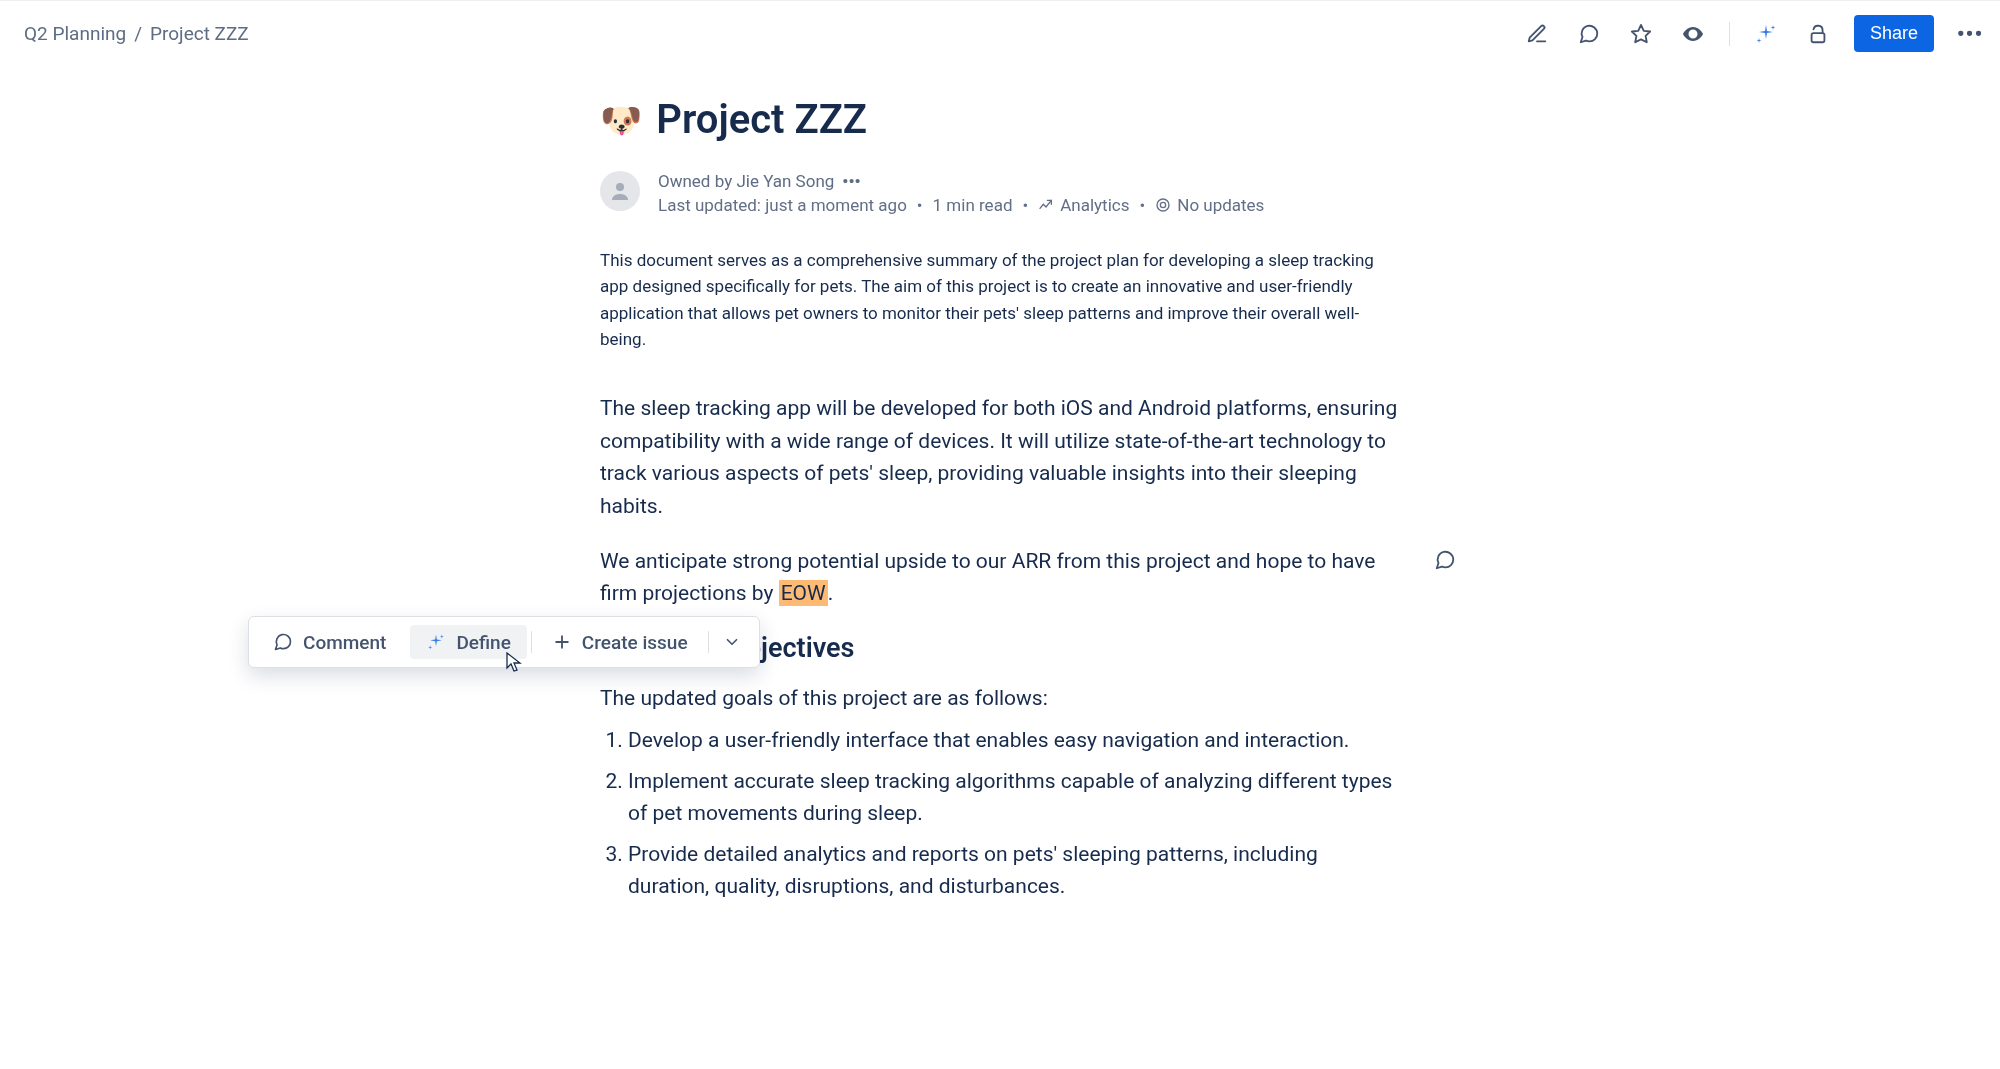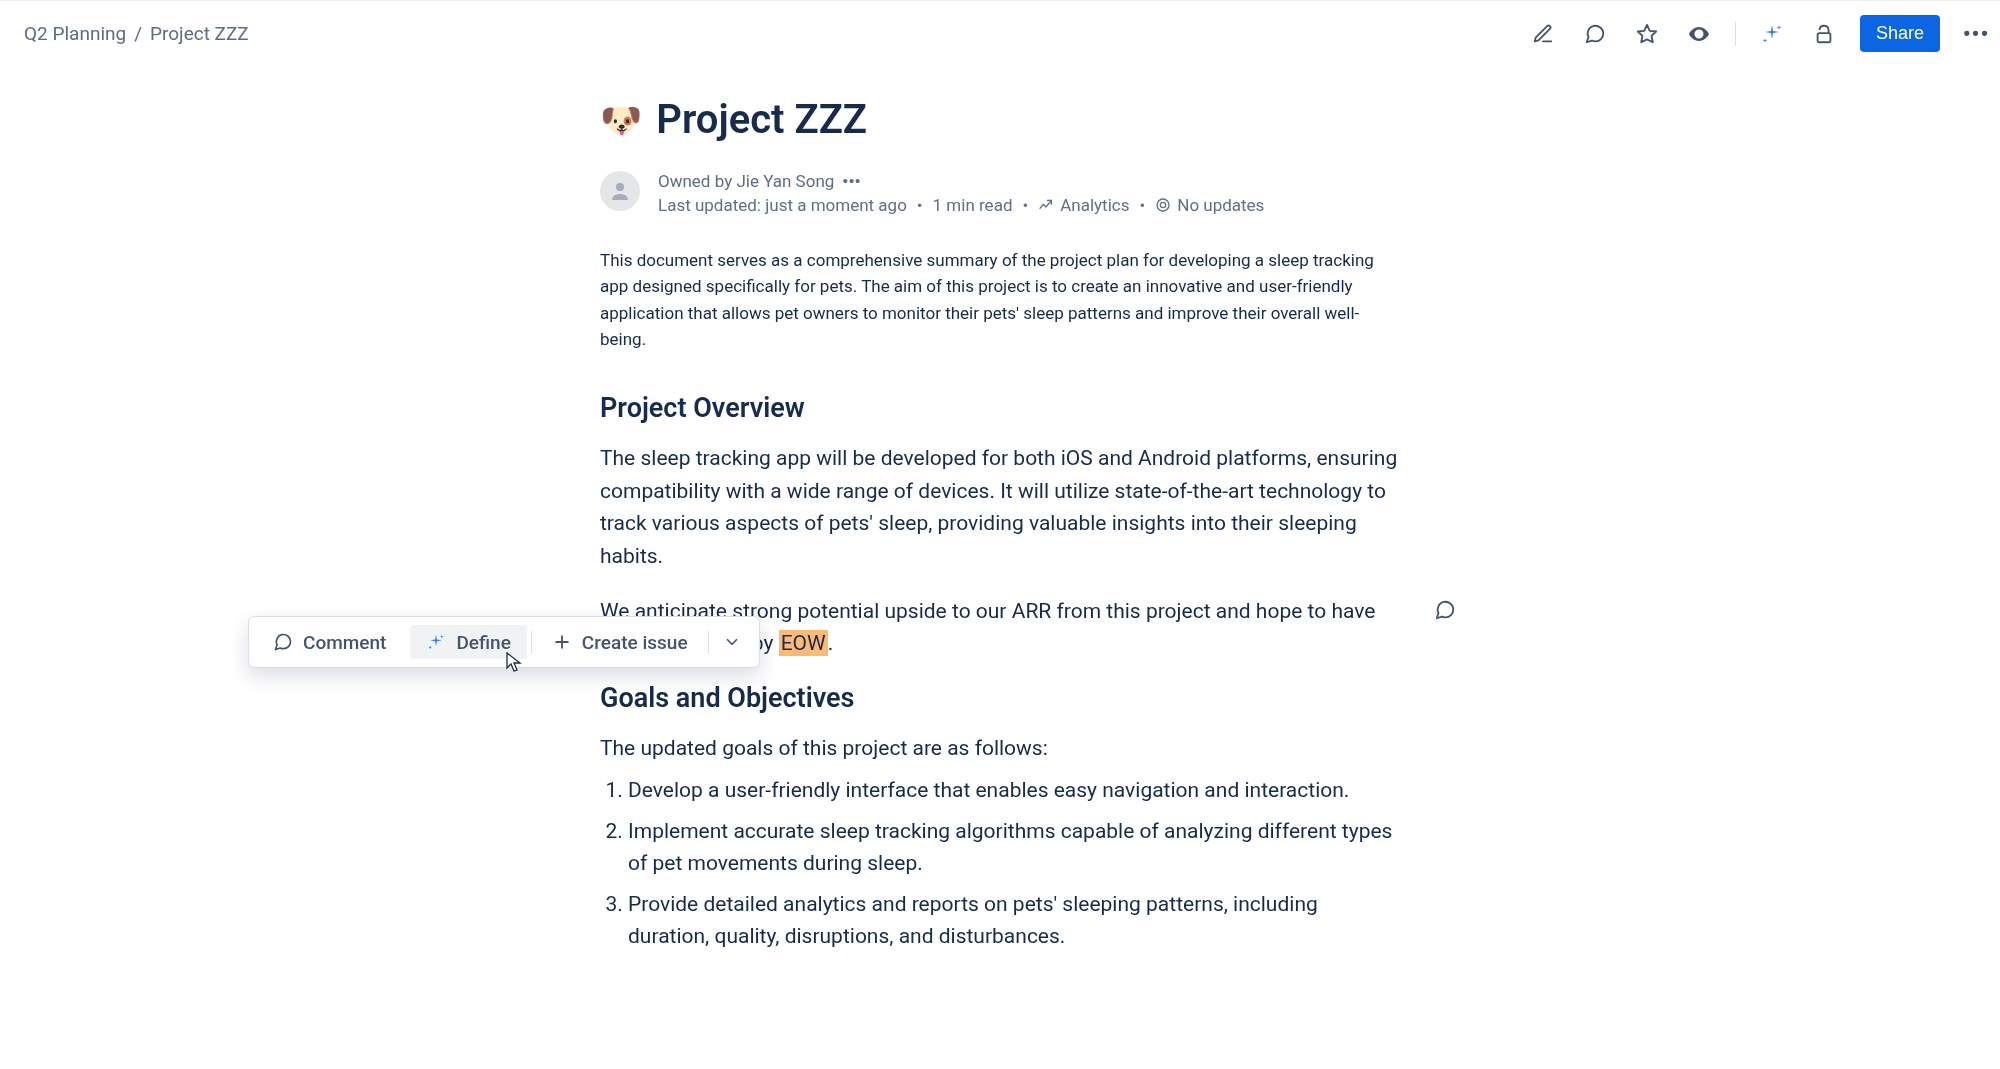--- a/index.html
+++ b/index.html
@@ -10,21 +10,21 @@
     width: 2000px;
     height: 1069px;
     overflow: hidden;
     position: relative;
   }
   
   .topbar {
     display: flex;
     align-items: center;
     justify-content: space-between;
-    padding: 14px 8px 14px 24px;
+    padding: 14px 14px 14px 24px;
     border-top: 1px solid #eee;
   }
   .breadcrumbs {
     display: flex;
     align-items: center;
     gap: 8px;
     font-size: 19px;
     color: #5E6C84;
   }
   .breadcrumbs a {
@@ -319,21 +319,20 @@
               <circle cx="12" cy="12" r="4"></circle>
             </svg>
           <span>No updates</span>
         </span>
       </div>
     </div>
   </div>
 
   <p class="body-text">This document serves as a comprehensive summary of the project plan for developing a sleep tracking app designed specifically for pets. The aim of this project is to create an innovative and user-friendly application that allows pet owners to monitor their pets' sleep patterns and improve their overall well-being.</p>
 
-  <h2 class="section-heading">Project Overview</h2>
   <p class="para">The sleep tracking app will be developed for both iOS and Android platforms, ensuring compatibility with a wide range of devices. It will utilize state-of-the-art technology to track various aspects of pets' sleep, providing valuable insights into their sleeping habits.</p>
 
   <p class="para">
     <span>We anticipate strong potential upside to our ARR from this project and hope to have firm projections by </span><span class="highlight">EOW</span><span>.</span>
     <span class="marginal-comment">
       <svg width="22" height="22" viewBox="0 0 24 24" fill="none" stroke="currentColor" stroke-width="2" stroke-linecap="round" stroke-linejoin="round">
           <path d="M21 11.5a8.38 8.38 0 0 1-8.5 8.5 8.5 8.5 0 0 1-3.8-.9L3 21l1.9-5.7A8.5 8.5 0 1 1 21 11.5z"></path>
         </svg>
     </span>
   </p>

